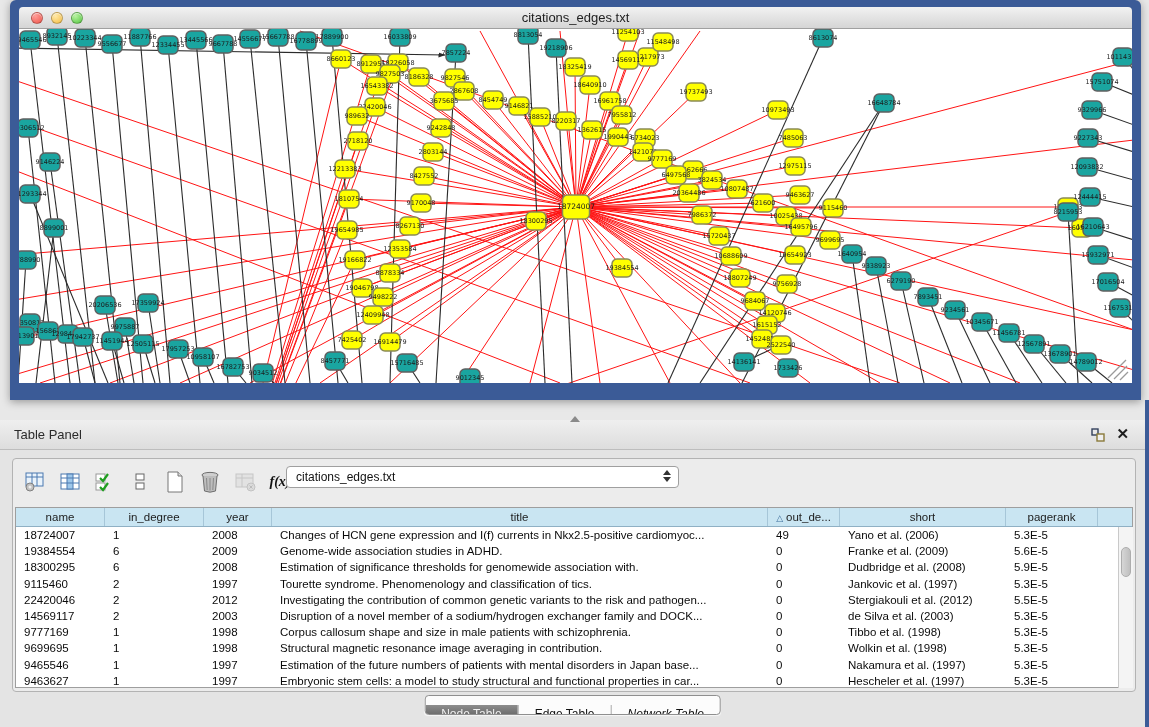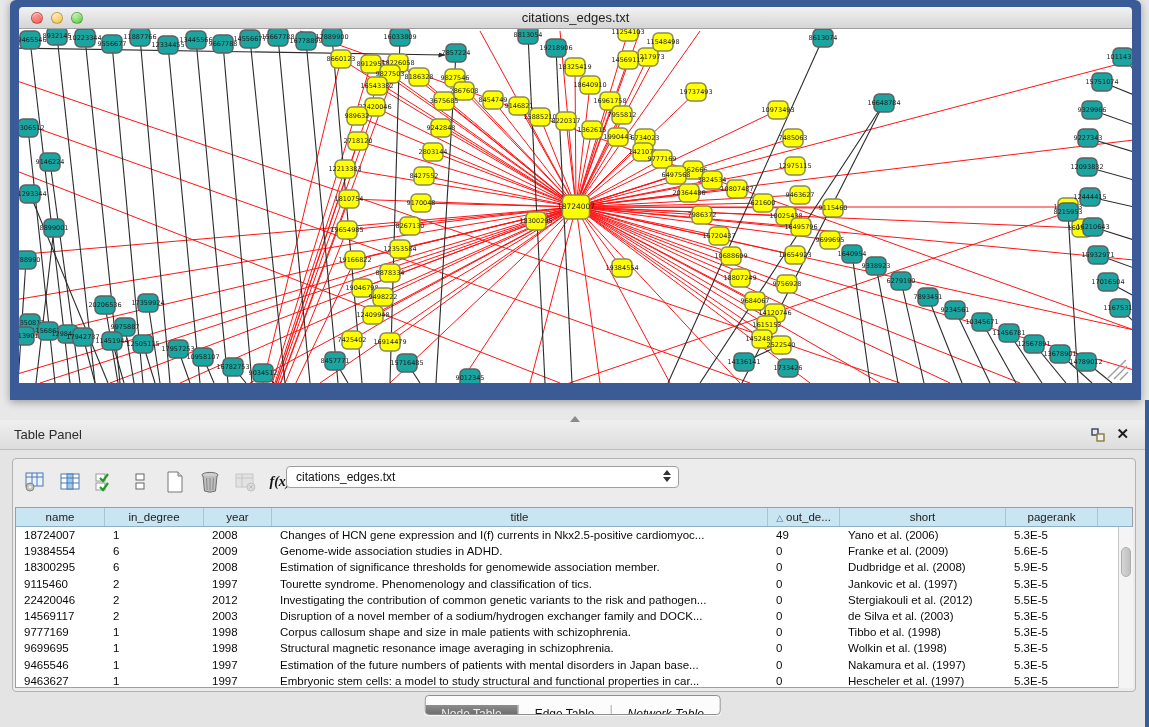--- a/index.html
+++ b/index.html
@@ -669,21 +669,21 @@
               <div class="td" style="width: 68px;">2009</div>
               <div class="td" style="width: 496px;">Genome-wide association studies in ADHD.</div>
               <div class="td" style="width: 72px;">0</div>
               <div class="td" style="width: 166px;">Franke et al. (2009)</div>
               <div class="td" style="width: 92px;">5.6E-5</div>
             </div>
             <div class="tr">
               <div class="td" style="width: 89px;">18300295</div>
               <div class="td" style="width: 99px;">6</div>
               <div class="td" style="width: 68px;">2008</div>
-              <div class="td" style="width: 496px;">Estimation of significance thresholds for genomewide association member.</div>
+              <div class="td" style="width: 496px;">Estimation of significance thresholds for genomewide association with.</div>
               <div class="td" style="width: 72px;">0</div>
               <div class="td" style="width: 166px;">Dudbridge et al. (2008)</div>
               <div class="td" style="width: 92px;">5.9E-5</div>
             </div>
             <div class="tr">
               <div class="td" style="width: 89px;">9115460</div>
               <div class="td" style="width: 99px;">2</div>
               <div class="td" style="width: 68px;">1997</div>
               <div class="td" style="width: 496px;">Tourette syndrome. Phenomenology and classification of tics.</div>
               <div class="td" style="width: 72px;">0</div>
@@ -714,21 +714,21 @@
               <div class="td" style="width: 68px;">1998</div>
               <div class="td" style="width: 496px;">Corpus callosum shape and size in male patients with schizophrenia.</div>
               <div class="td" style="width: 72px;">0</div>
               <div class="td" style="width: 166px;">Tibbo et al. (1998)</div>
               <div class="td" style="width: 92px;">5.3E-5</div>
             </div>
             <div class="tr">
               <div class="td" style="width: 89px;">9699695</div>
               <div class="td" style="width: 99px;">1</div>
               <div class="td" style="width: 68px;">1998</div>
-              <div class="td" style="width: 496px;">Structural magnetic resonance image averaging in schizophrenia.</div>
+              <div class="td" style="width: 496px;">Structural magnetic resonance image averaging in contribution.</div>
               <div class="td" style="width: 72px;">0</div>
               <div class="td" style="width: 166px;">Wolkin et al. (1998)</div>
               <div class="td" style="width: 92px;">5.3E-5</div>
             </div>
             <div class="tr">
               <div class="td" style="width: 89px;">9465546</div>
               <div class="td" style="width: 99px;">1</div>
               <div class="td" style="width: 68px;">1997</div>
               <div class="td" style="width: 496px;">Estimation of the future numbers of patients with mental disorders in Japan base...</div>
               <div class="td" style="width: 72px;">0</div>

